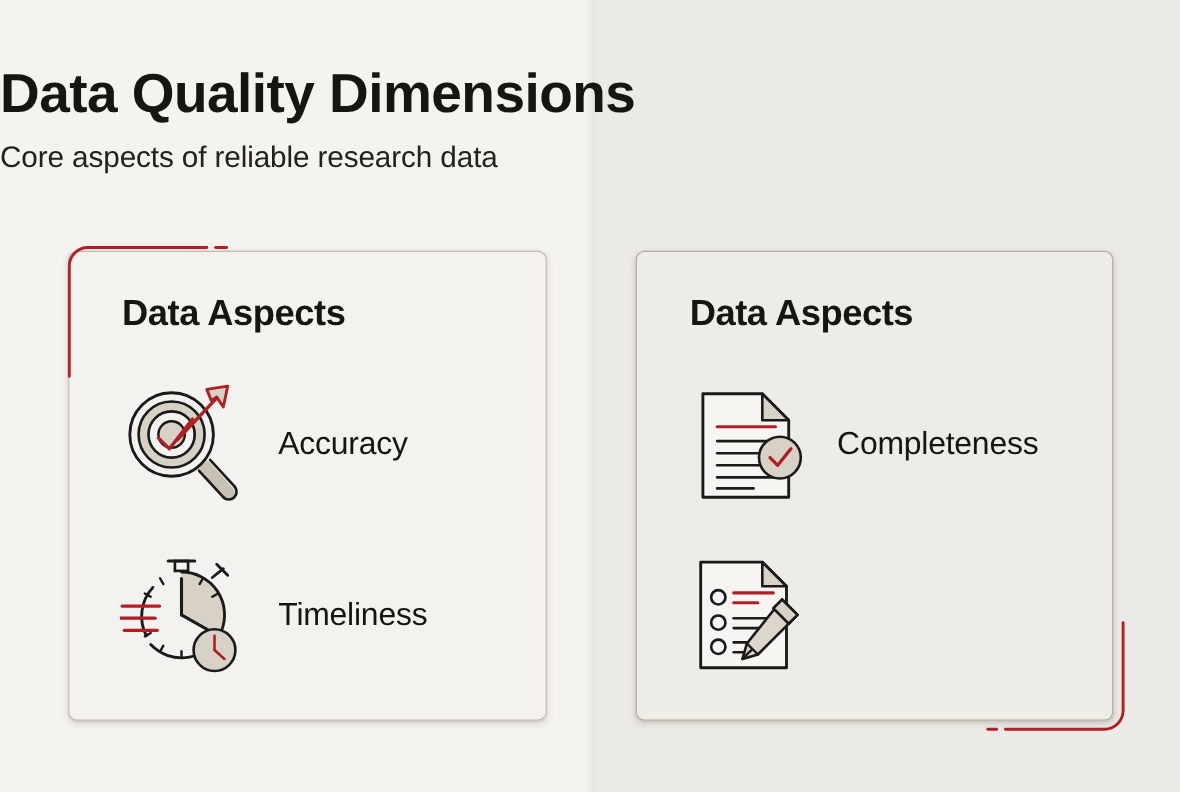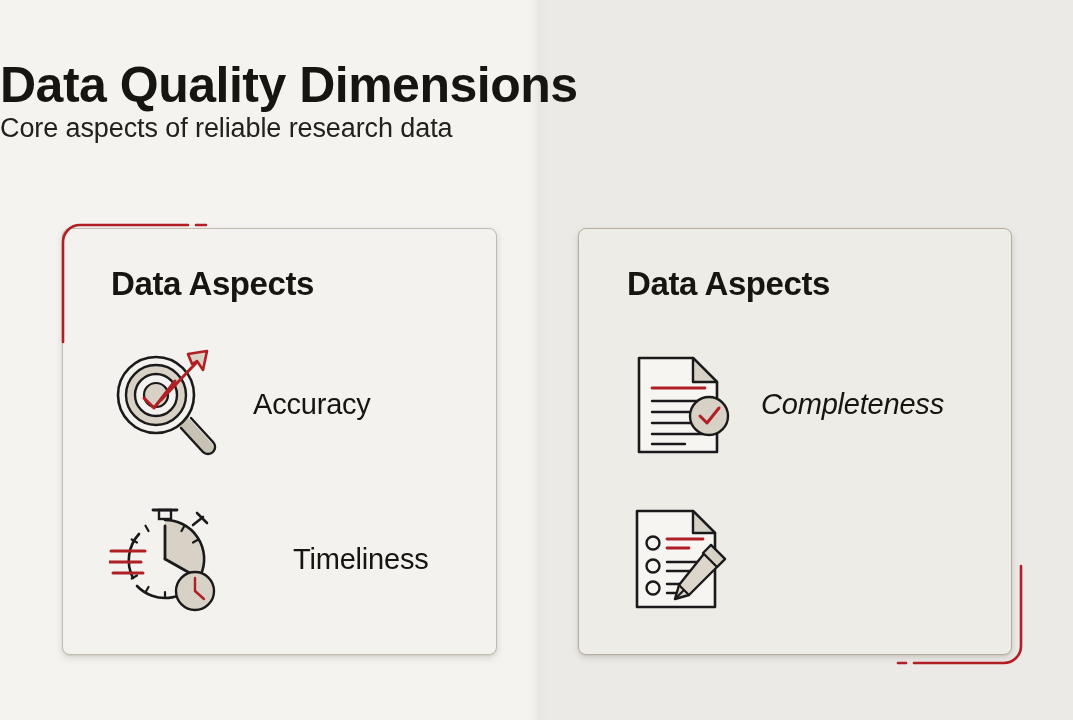--- a/index.html
+++ b/index.html
@@ -44,21 +44,21 @@
     z-index: 5;
   }
   #page-title {
     font-size: 50px;
     font-weight: bold;
     color: #16150f;
     letter-spacing: -0.5px;
     line-height: 1.08;
   }
   #page-subtitle {
-    margin-top: 1px;
+    margin-top: 16px;
     font-size: 27px;
     font-weight: normal;
     color: #23211c;
     letter-spacing: -0.1px;
   }
 
   
   .card {
     position: absolute;
     border-radius: 8px;
@@ -98,37 +98,37 @@
   
   .aspect-row {
     position: absolute;
     display: flex;
     align-items: center;
     left: 46px;
     width: 360px;
     height: 120px;
   }
   .row-1 { top: 115px; }
-  .row-2 { top: 270px; gap: 40px; }
+  .row-2 { top: 270px; }
 
   .aspect-icon {
     width: 112px;
     height: 112px;
     flex: 0 0 112px;
     display: block;
   }
   .aspect-label {
     margin-left: 32px;
     font-size: 29px;
     color: #16150f;
     letter-spacing: -0.2px;
     white-space: nowrap;
   }
   #card-right .aspect-row { left: 44px; }
-  #card-right .aspect-label { margin-left: 26px; font-style: italic; }
+  #card-right .aspect-label { margin-left: 26px; }
 </style>
 </head>
 <body>
 
 <div id="bg-left"></div>
 <div id="bg-right"></div>
 <div id="bg-seam"></div>
 
 <div id="header">
   <div id="page-title">Data Quality Dimensions</div>

